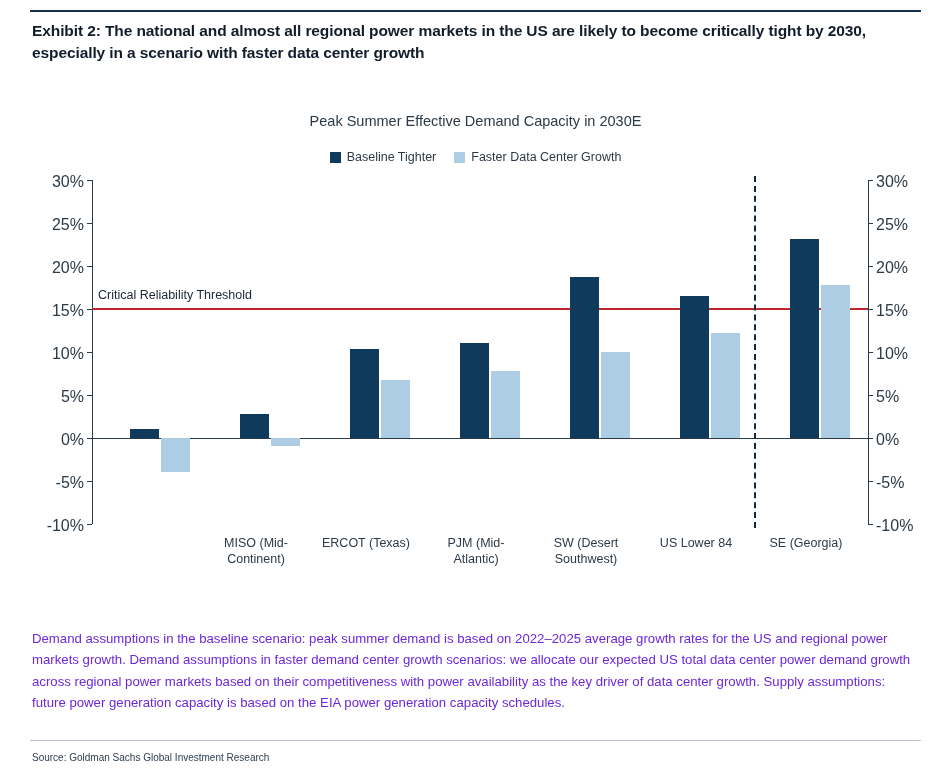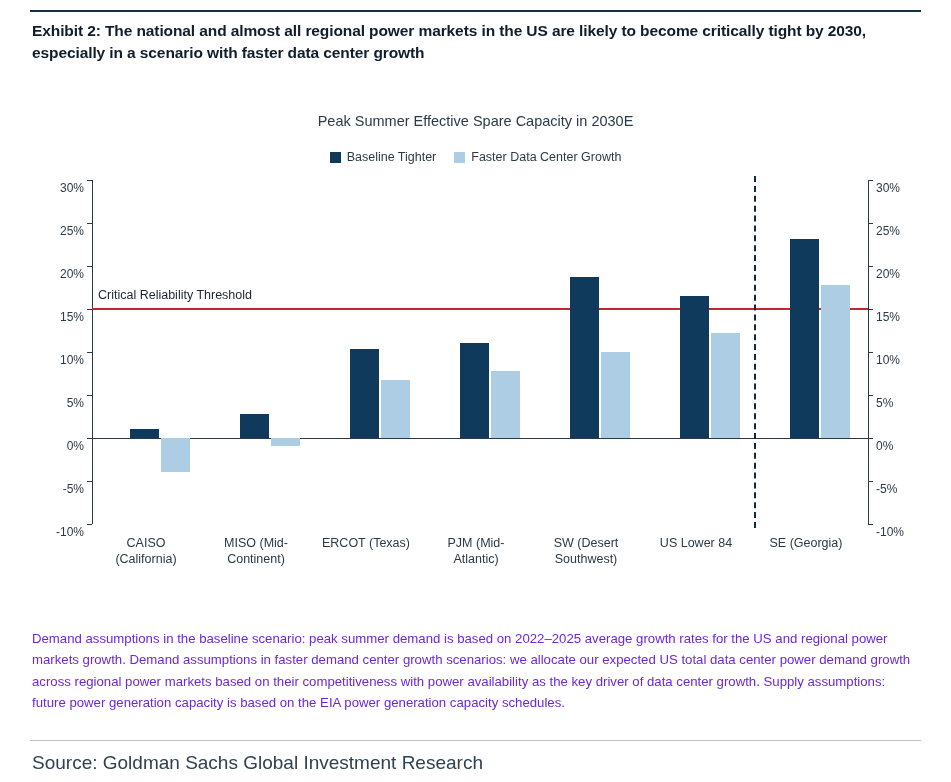--- a/index.html
+++ b/index.html
@@ -82,24 +82,23 @@
   .axis-right { left: 868px; }
   .zero-line {
     position: absolute;
     left: 0;
     width: 100%;
     height: 1px;
     background: #2b3a46;
   }
   .tick-label {
     position: absolute;
-    font-size: 12px;
+    font-size: 16px;
     color: #2b3a46;
     white-space: nowrap;
-    margin-top: 8px;
   }
   .tick-label.left { right: 0; text-align: right; }
   .tick-left-wrap, .tick-right-wrap { position: absolute; top: 8px; height: 344px; }
   .tick-left-wrap { left: 40px; width: 44px; }
   .tick-right-wrap { left: 876px; width: 48px; }
 
   .tick-mark {
     position: absolute;
     height: 1px;
     width: 5px;
@@ -166,34 +165,34 @@
   }
   .source-rule {
     position: absolute;
     left: 30px; right: 30px; top: 740px;
     height: 1px;
     background: #b9c4ce;
   }
   .source {
     position: absolute;
     left: 32px; top: 752px;
-    font-size: 19px;
+    font-size: 10px;
     color: #2f4152;
   }
 </style>
 </head>
 <body>
 
 <div class="page">
 
   <div class="top-rule"></div>
 
   <div class="exhibit-title">Exhibit 2: The national and almost all regional power markets in the US are likely to become critically tight by 2030, especially in a scenario with faster data center growth</div>
 
-  <div class="chart-title">Peak Summer Effective Spare Capacity in 2030E</div>
+  <div class="chart-title">Peak Summer Effective Demand Capacity in 2030E</div>
 
   <div class="legend">
     <div class="legend-item">
       <span class="swatch" style="background:#103a5c"></span>
       <span>Baseline Tighter</span>
     </div>
     <div class="legend-item">
       <span class="swatch" style="background:#accde4"></span>
       <span>Faster Data Center Growth</span>
     </div>
@@ -272,24 +271,20 @@
 
       <div class="bar" style="left:478px; top:97.2px; height:160.8px; background:#103a5c;"></div>
       <div class="bar" style="left:509px; top:172px; height:86px; background:#accde4;"></div>
 
       <div class="bar" style="left:588px; top:116px; height:142px; background:#103a5c;"></div>
       <div class="bar" style="left:619px; top:153px; height:105px; background:#accde4;"></div>
 
       <div class="bar" style="left:698px; top:58.5px; height:199.5px; background:#103a5c;"></div>
       <div class="bar" style="left:729px; top:104.9px; height:153.1px; background:#accde4;"></div>
 
-      <div class="cat-label" style="left:-6px; top:356px;">
-        <div>CAISO</div>
-        <div>(California)</div>
-      </div>
       <div class="cat-label" style="left:104px; top:356px;">
         <div>MISO (Mid-</div>
         <div>Continent)</div>
       </div>
       <div class="cat-label" style="left:214px; top:356px;">
         <div>ERCOT (Texas)</div>
       </div>
       <div class="cat-label" style="left:324px; top:356px;">
         <div>PJM (Mid-</div>
         <div>Atlantic)</div>

